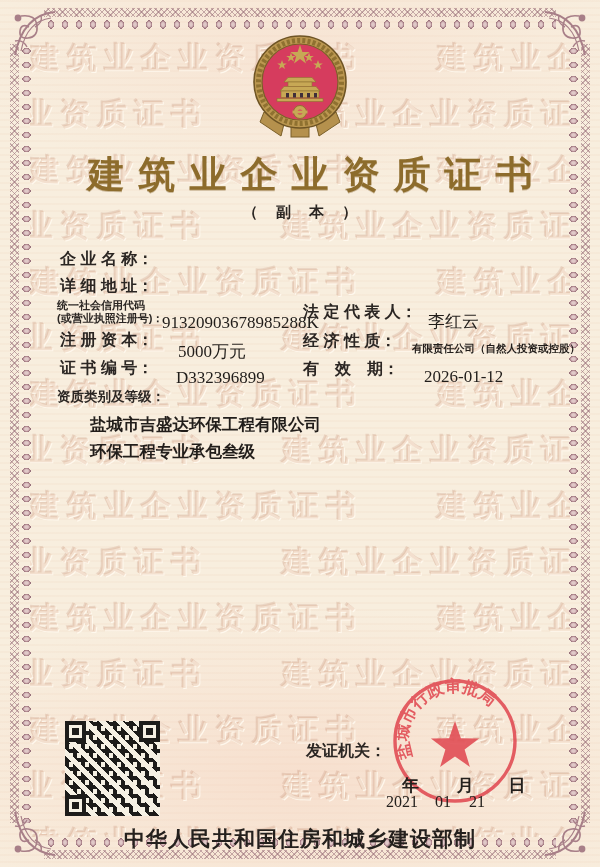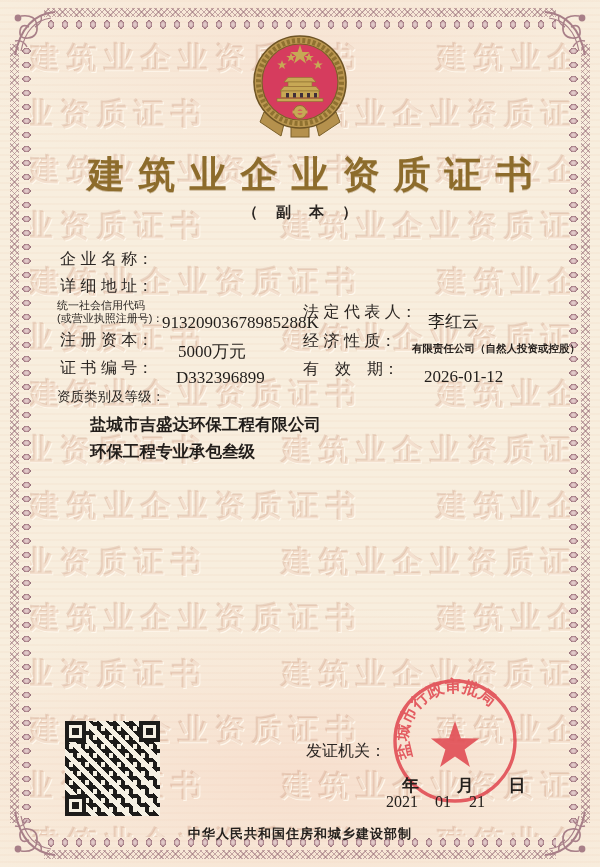--- a/index.html
+++ b/index.html
@@ -70,21 +70,21 @@
   .title{
     left:0;right:0;top:150px;text-align:center;
     font-family:"Liberation Serif",serif;font-weight:bold;
     font-size:37px;letter-spacing:14px;text-indent:14px;
     color:#8d6c2c;text-shadow:0 1px 0 rgba(120,85,30,.35);margin-left:20px;
   }
   .subtitle{
     left:0;right:0;top:203px;text-align:center;
     font-weight:bold;font-size:15px;letter-spacing:7px;text-indent:7px;color:#2b2623;
   }
-  .lab{font-weight:normal;font-size:16px;color:#2b2623;white-space:nowrap;}
+  .lab{font-weight:bold;font-size:16px;color:#2b2623;white-space:nowrap;}
   .lab.small{font-size:11px;line-height:13px;}
   .val{font-family:"Liberation Serif",serif;font-size:17px;color:#211d1a;white-space:nowrap;}
   .val.small{font-size:10.5px;font-weight:bold;}
   .quals .q{font-family:"Liberation Serif",serif;font-weight:bold;font-size:16.5px;color:#211d1a;line-height:27px;}
   
   .qr{
     left:65px;top:721px;width:95px;height:95px;z-index:3;
     background-color:#f6f1e4;
     background-image:
       repeating-linear-gradient(45deg, transparent 0 7px, #f6f1e4 7px 12px),
@@ -97,21 +97,21 @@
   
   .issuer{left:306px;top:741px;font-size:16px;}
   .seal{left:386px;top:672px;z-index:4;opacity:.88;}
   .dateunits{left:402px;top:774px;z-index:5;font-weight:bold;font-size:17px;color:#24201d;}
   .dateunits span{display:inline-block;}
   .du-y{margin-right:33px;} .du-m{margin-right:30px;}
   .datevals{left:386px;top:793px;z-index:5;font-family:"Liberation Serif",serif;font-size:16px;color:#24201d;}
   .datevals span{display:inline-block;}
   .dv-y{margin-right:13px;} .dv-m{margin-right:14px;}
   .maker{left:0;right:0;top:825px;text-align:center;z-index:5;
-    font-weight:bold;font-size:13px;color:#24201d;letter-spacing:1px;
+    font-weight:bold;font-size:21px;color:#24201d;letter-spacing:1px;
     box-sizing:border-box;}
 </style>
 </head>
 <body>
 
 <div class="cert">
 
   <div class="watermark">
       <div class="wm-row">建筑业企业资质证书　　建筑业企业资质证书　　建筑业企业资质证书　　建筑业企业资质证书　　</div>
       <div class="wm-row alt">建筑业企业资质证书　　建筑业企业资质证书　　建筑业企业资质证书　　建筑业企业资质证书　　</div>

